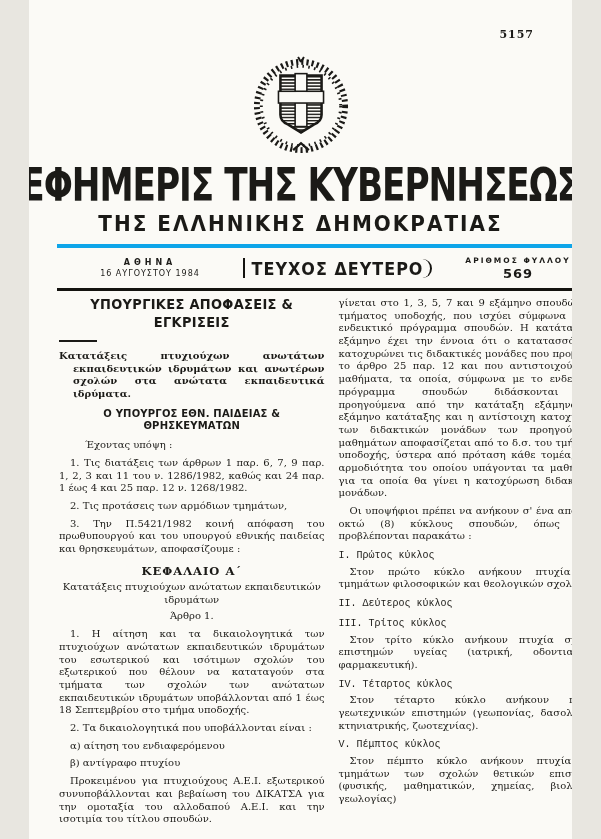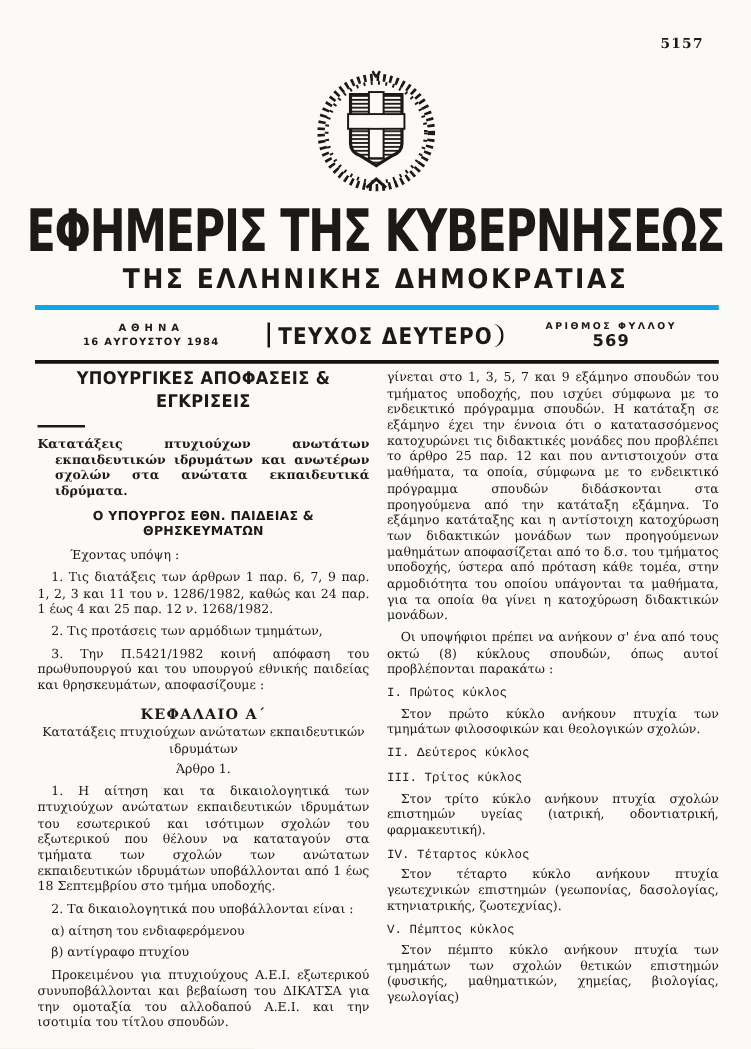--- a/index.html
+++ b/index.html
@@ -1,17 +1,17 @@
 <!DOCTYPE html>
 <html><head>
 <meta charset="utf-8">
 <style>
   html,body{margin:0;padding:0;background:#e8e6e0;}
   .page{
-    position:relative;width:601px;height:839px;margin:0 auto;
+    position:relative;width:543px;height:839px;margin:0 auto;
     background:#fbfaf6;color:#1b1a17;overflow:hidden;
     font-family:"DejaVu Serif", serif;
   }
   .pagenum{position:absolute;top:28px;right:38px;font-size:11px;font-weight:bold;letter-spacing:1px;}
   .emblem{position:absolute;top:54px;left:50%;transform:translateX(-50%);}
   .masthead{position:absolute;top:157px;left:0;width:100%;text-align:center;}
   .mast-title{
     display:inline-block;font-family:"DejaVu Sans", sans-serif;font-weight:bold;
     font-size:33px;letter-spacing:-1px;white-space:nowrap;
     transform:scale(1.04,1.42);transform-origin:center top;
@@ -25,21 +25,21 @@
     position:absolute;top:244px;left:28px;width:547px;height:40px;
     border-top:4px solid #0ea5e9;border-bottom:3px solid #14130f;
     display:flex;align-items:center;
   }
   .hb-cell{display:flex;flex-direction:column;justify-content:center;align-items:center;
     font-family:"DejaVu Sans", sans-serif;}
   .hb-left{flex:0 0 186px;border-right:2px solid #14130f;}
   .hb-center{flex:1 1 auto;border-right:2px solid #14130f;border-radius:19px;}
   .hb-right{flex:0 0 172px;}
   .hb-place{font-size:8px;font-weight:bold;letter-spacing:4px;}
-  .hb-date{font-size:8px;font-weight:bold;letter-spacing:1px;margin-top:2px;}
+  .hb-date{font-size:8px;font-weight:normal;letter-spacing:1px;margin-top:2px;}
   .hb-issue{font-size:16px;font-weight:bold;letter-spacing:1px;transform:scaleY(1.15);}
   .hb-numlabel{font-size:7.5px;font-weight:bold;letter-spacing:2px;}
   .hb-number{font-size:13px;font-weight:bold;letter-spacing:1px;margin-top:1px;}
   .body-cols{
     position:absolute;top:297px;left:30px;width:545px;
     display:flex;gap:14px;
   }
   .col{width:50%;font-size:10px;line-height:1.27;}
   .sec-head{
     font-family:"DejaVu Sans", sans-serif;font-weight:bold;font-size:13px;

